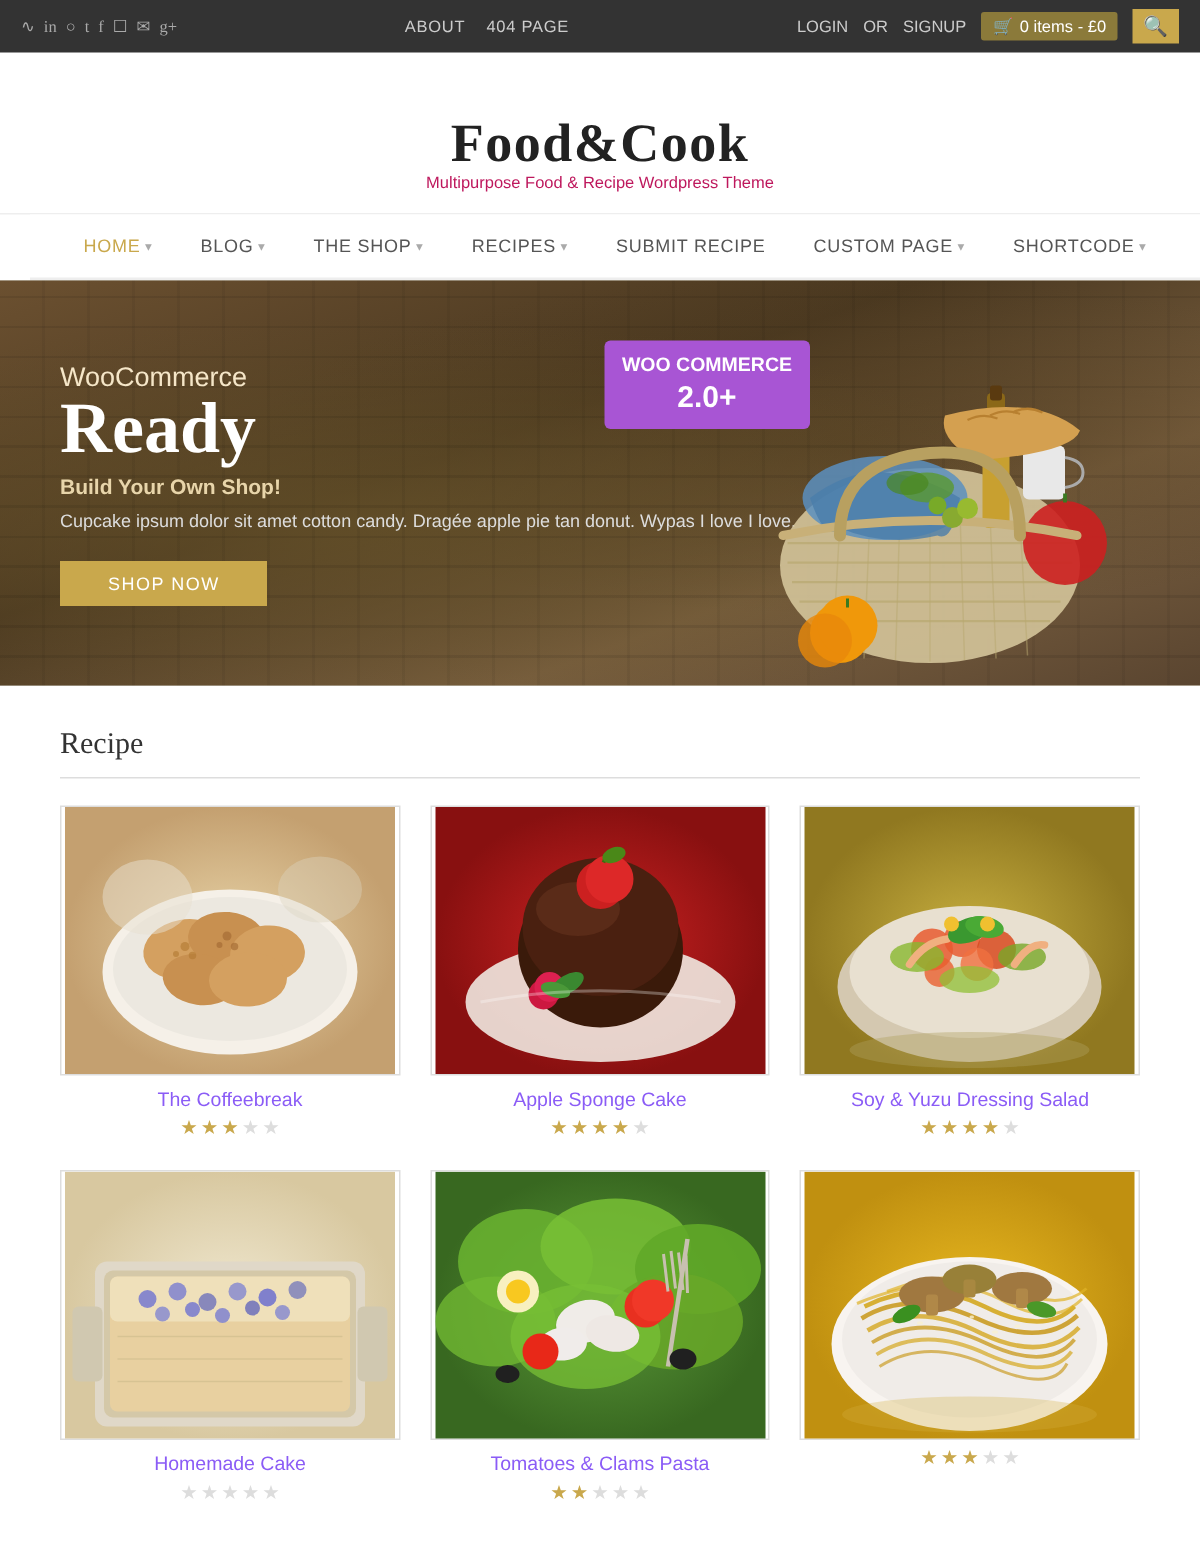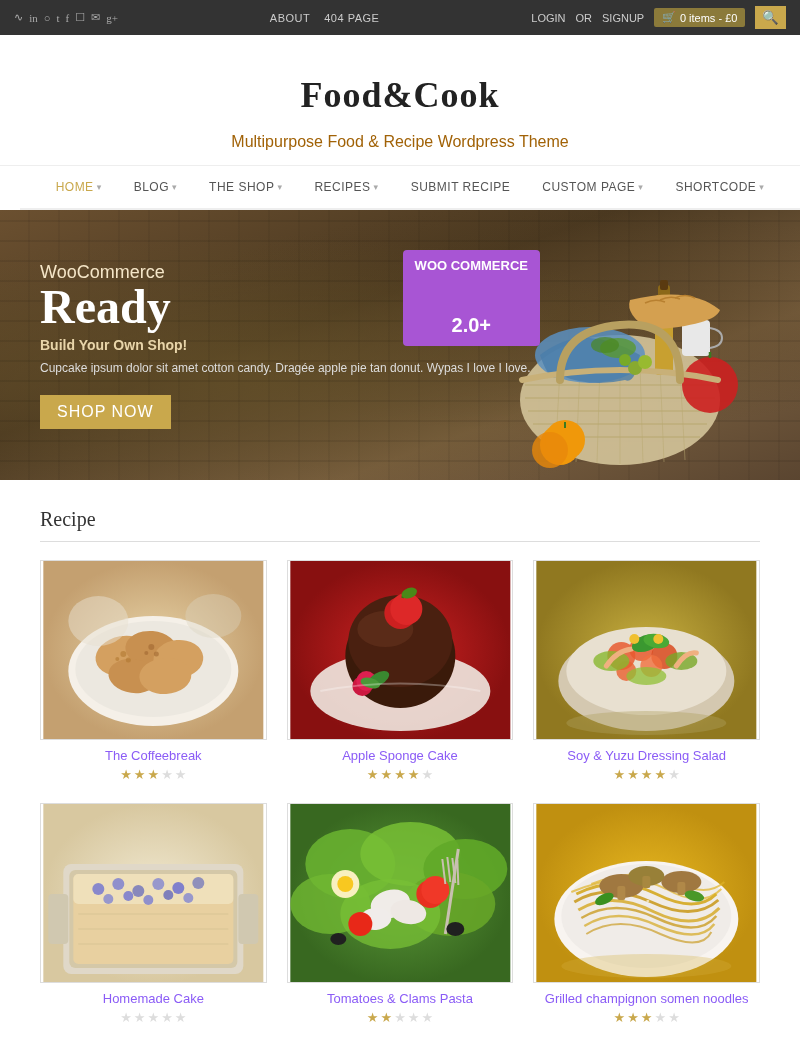--- a/index.html
+++ b/index.html
@@ -20,21 +20,21 @@
     .top-bar-center { display: flex; gap: 14px; }
     .top-bar-center a { color: #ccc; text-decoration: none; font-size: 11px; font-family: Arial, sans-serif; letter-spacing: 0.5px; }
     .top-bar-right { display: flex; align-items: center; gap: 10px; font-size: 11px; font-family: Arial, sans-serif; }
     .top-bar-right a { color: #ccc; text-decoration: none; }
     .top-bar-right .cart-btn { display: flex; align-items: center; gap: 4px; background: #8b7a3a; padding: 3px 8px; color: #fff; border-radius: 2px; }
     .top-bar-right .search-btn { background: #c9a84c; color: #fff; padding: 4px 7px; border: none; cursor: pointer; }
 
     
     .site-header { text-align: center; padding: 39px 10px 14px; border-bottom: 1px solid #eee; }
     .site-title { font-family: Georgia, serif; font-size: 36px; font-weight: bold; color: #222; letter-spacing: 1px; }
-    .site-tagline { font-family: Arial, sans-serif; font-size: 16px; color: #a16207; margin-top: 17px; }
+    .site-tagline { font-family: Arial, sans-serif; font-size: 11px; color: #be185d; margin-top: 0; }
 
     
     .main-nav { background: #fff; border-bottom: 2px solid #eee; display: flex; justify-content: center; gap: 0; padding: 0; margin-left: 20px; }
     .nav-item { font-family: Arial, sans-serif; font-size: 12px; padding: 14px 16px; color: #555; text-transform: uppercase; letter-spacing: 0.5px; cursor: pointer; display: flex; align-items: center; gap: 3px; text-decoration: none; }
     .nav-item.active { color: #c9a84c; }
     .nav-arrow { font-size: 9px; color: #aaa; }
 
     
     .hero-banner {
       width: 100%;
@@ -62,23 +62,23 @@
     }
     .hero-content { position: relative; z-index: 2; padding: 30px 40px; flex: 1; }
     .hero-title-small { font-family: Arial, sans-serif; font-size: 18px; color: #f5e6c8; font-weight: normal; }
     .hero-title-big { font-family: Georgia, serif; font-size: 48px; color: #fff; font-weight: bold; line-height: 1; margin-bottom: 6px; }
     .hero-subtitle { font-family: Arial, sans-serif; font-size: 14px; color: #e8d5aa; font-weight: bold; margin-bottom: 6px; }
     .hero-desc { font-family: Arial, sans-serif; font-size: 12px; color: #ddd; line-height: 1.5; margin-bottom: 18px; }
     .hero-btn {
       display: inline-block;
       background: #c9a84c;
       color: #fff;
-      padding: 8px 17px;
+      padding: 8px 32px;
       font-family: Arial, sans-serif;
-      font-size: 16px;
+      font-size: 12px;
       letter-spacing: 1px;
       text-transform: uppercase;
       cursor: pointer;
       border: none;
       text-decoration: none;
     }
 
     
     .woo-badge {
       position: absolute;
@@ -201,21 +201,21 @@
     <div class="hero-title-small">WooCommerce</div>
     <div class="hero-title-big">Ready</div>
     <div class="hero-subtitle">Build Your Own Shop!</div>
     <div class="hero-desc">Cupcake ipsum dolor sit amet cotton candy.
 Dragée apple pie tan donut. Wypas I love I love.</div>
     <button class="hero-btn">SHOP NOW</button>
   </div>
 
   <div class="woo-badge">
     <div>WOO COMMERCE</div>
-    <div style="font-size:20px;margin-top:37px;">2.0+</div>
+    <div style="font-size:20px;">2.0+</div>
   </div>
 
   <div class="hero-image-area">
     <svg class="basket-svg" viewBox="0 0 300 240" xmlns="http://www.w3.org/2000/svg">
 
       <ellipse cx="150" cy="160" rx="100" ry="65" fill="#d4c49a" opacity="0.9"></ellipse>
 
       <line x1="55" y1="145" x2="245" y2="145" stroke="#b8a870" stroke-width="1.5" opacity="0.7"></line>
       <line x1="55" y1="158" x2="245" y2="158" stroke="#b8a870" stroke-width="1.5" opacity="0.7"></line>
       <line x1="58" y1="171" x2="242" y2="171" stroke="#b8a870" stroke-width="1.5" opacity="0.7"></line>
@@ -534,21 +534,20 @@
 
           <rect x="75" y="100" width="4" height="2" rx="1" fill="#f8f0d0" opacity="0.8"></rect>
           <rect x="110" y="96" width="3" height="2" rx="1" fill="#f8f0d0" opacity="0.8"></rect>
           <rect x="140" y="102" width="4" height="2" rx="1" fill="#f8f0d0" opacity="0.8"></rect>
           <rect x="95" y="108" width="3" height="2" rx="1" fill="#f8f0d0" opacity="0.8"></rect>
           <rect x="125" y="106" width="4" height="2" rx="1" fill="#f8f0d0" opacity="0.8"></rect>
 
           <ellipse cx="110" cy="162" rx="85" ry="12" fill="#d4b040" opacity="0.3"></ellipse>
         </svg>
       </div>
-      <div class="recipe-card-name">Grilled champignon somen noodles</div>
       <div class="recipe-card-stars">
         <span class="star">★</span>
         <span class="star">★</span>
         <span class="star">★</span>
         <span class="star empty">★</span>
         <span class="star empty">★</span>
       </div>
     </div>
 
   </div>

